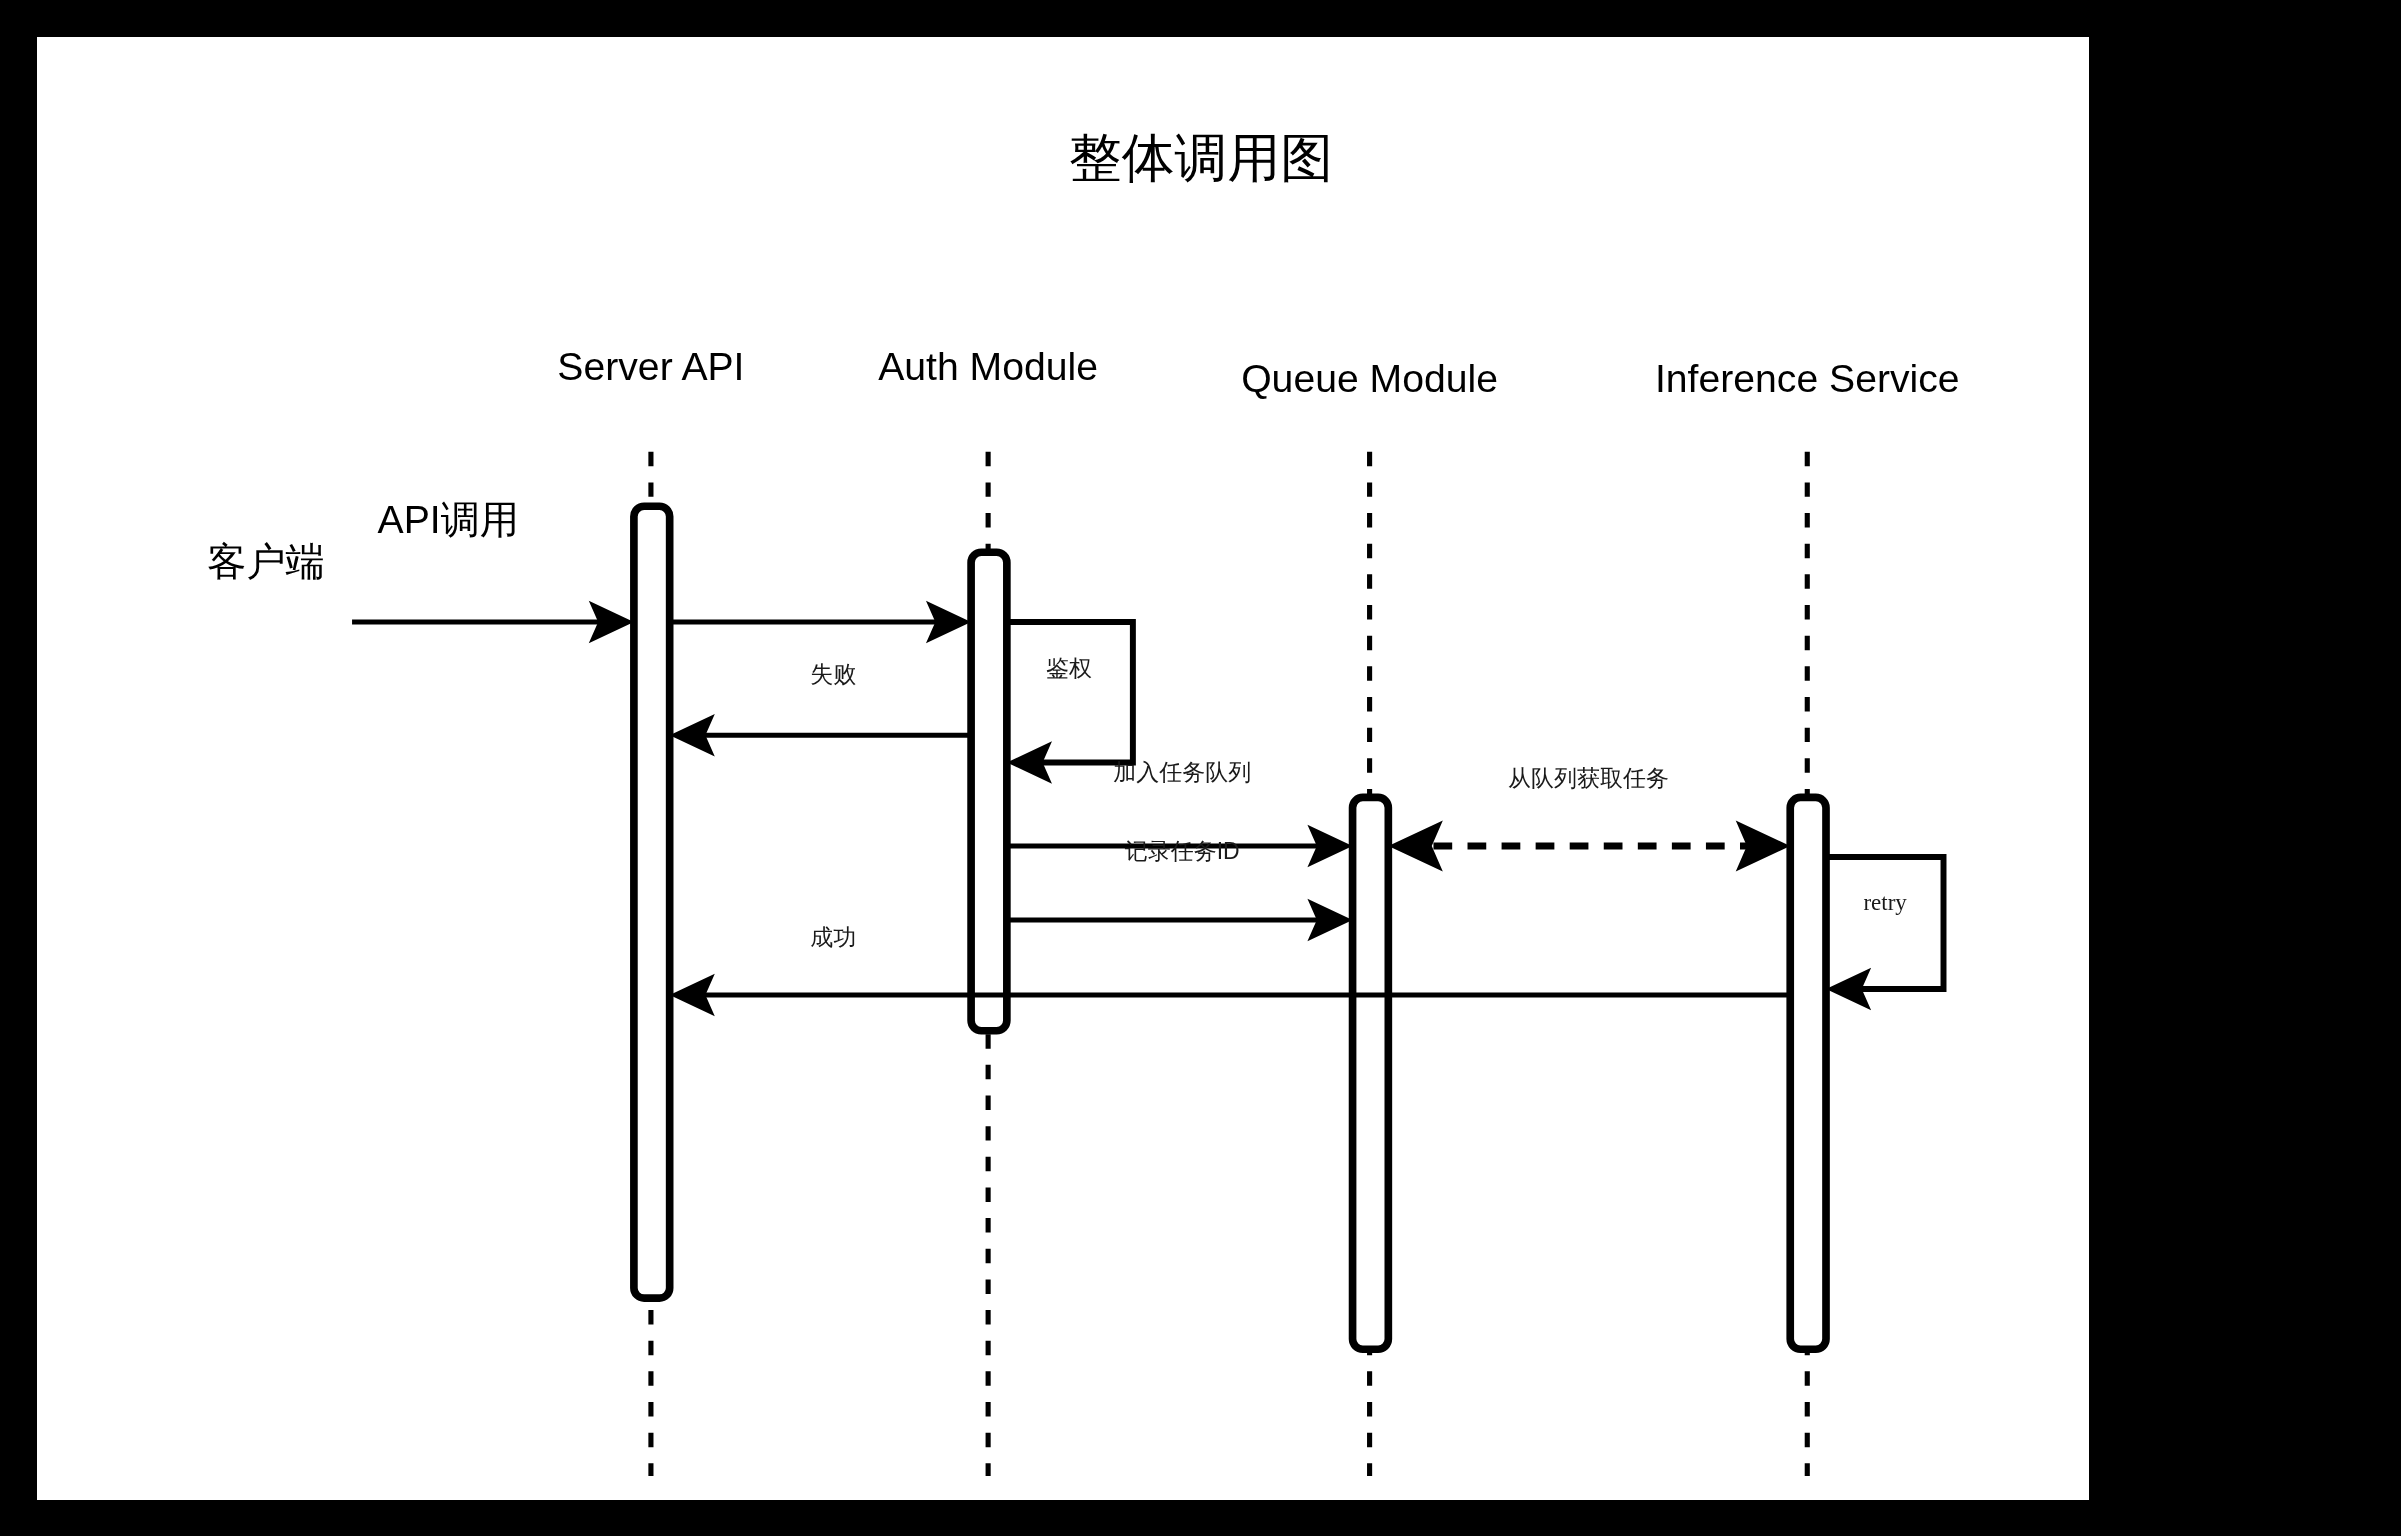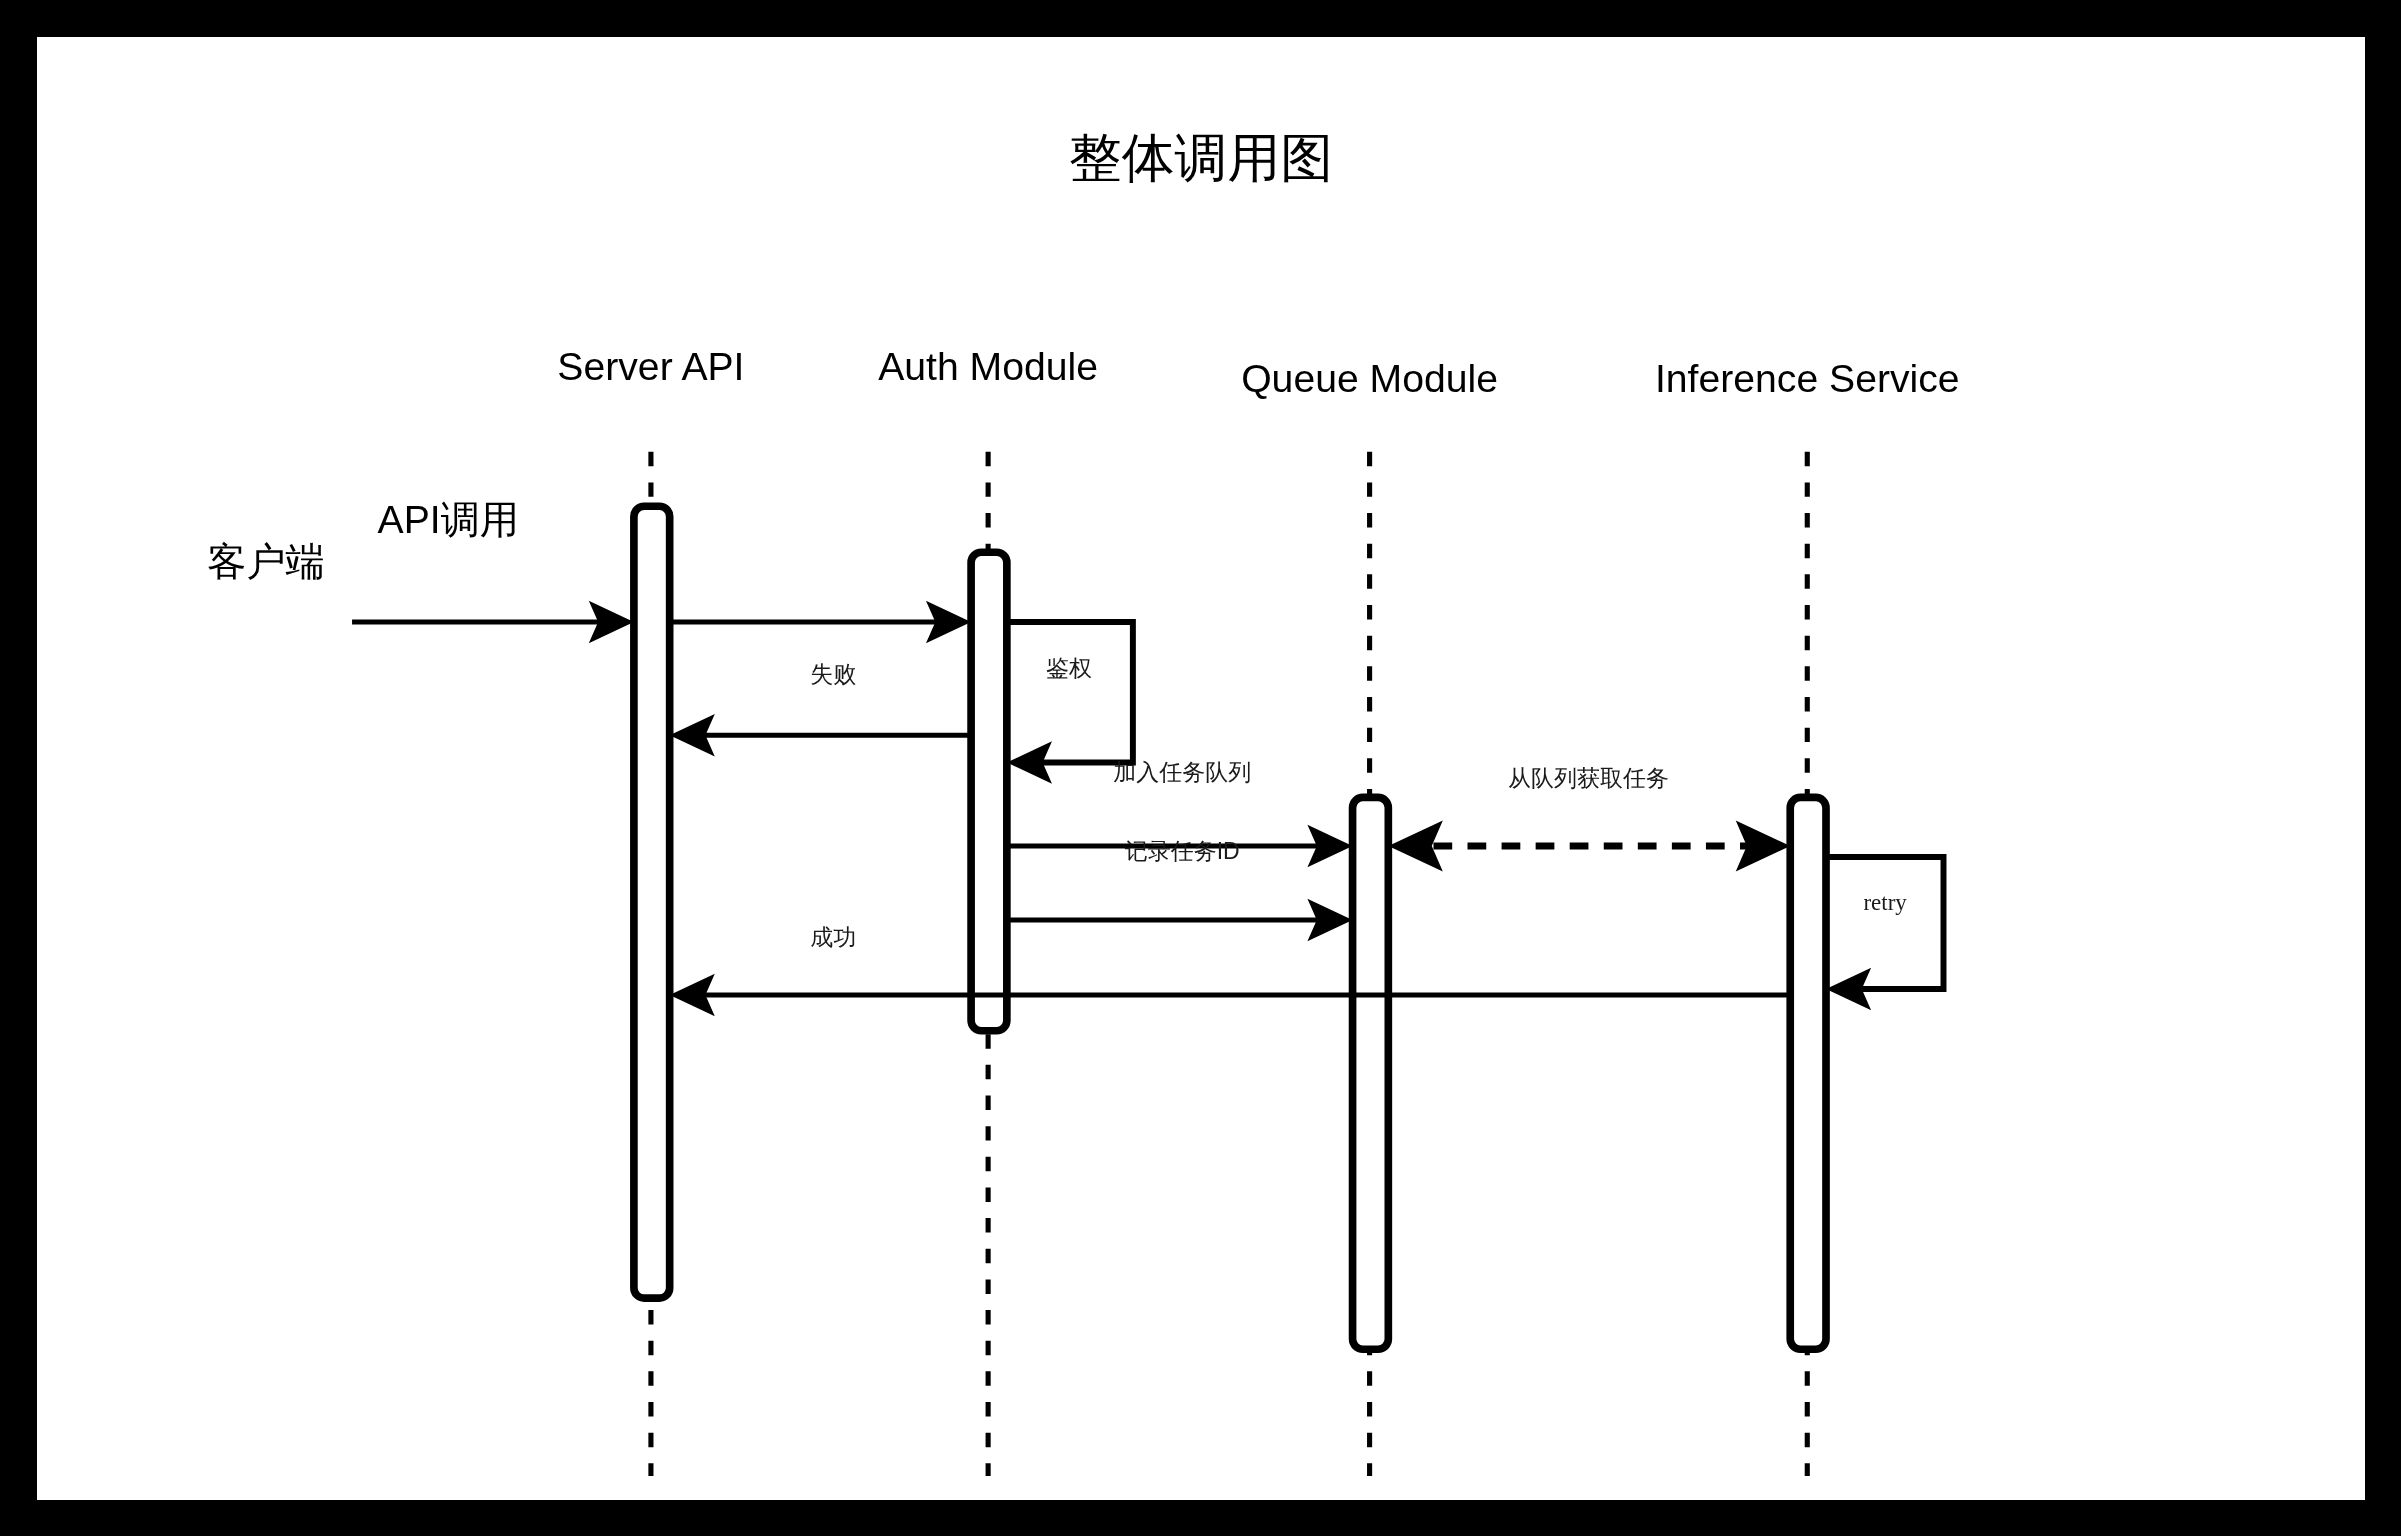--- a/index.html
+++ b/index.html
@@ -17,21 +17,21 @@
     position: absolute;
     left: 0; top: 0;
     width: 2401px;
     height: 1536px;
     background: #000000;
   }
   #canvas {
     position: absolute;
     left: 37px;
     top: 37px;
-    width: 2328px;
+    width: 2052px;
     height: 1463px;
     background: #ffffff;
   }
   #diagram {
     position: absolute;
     left: 0; top: 0;
     width: 2328px;
     height: 1463px;
     display: block;
   }

